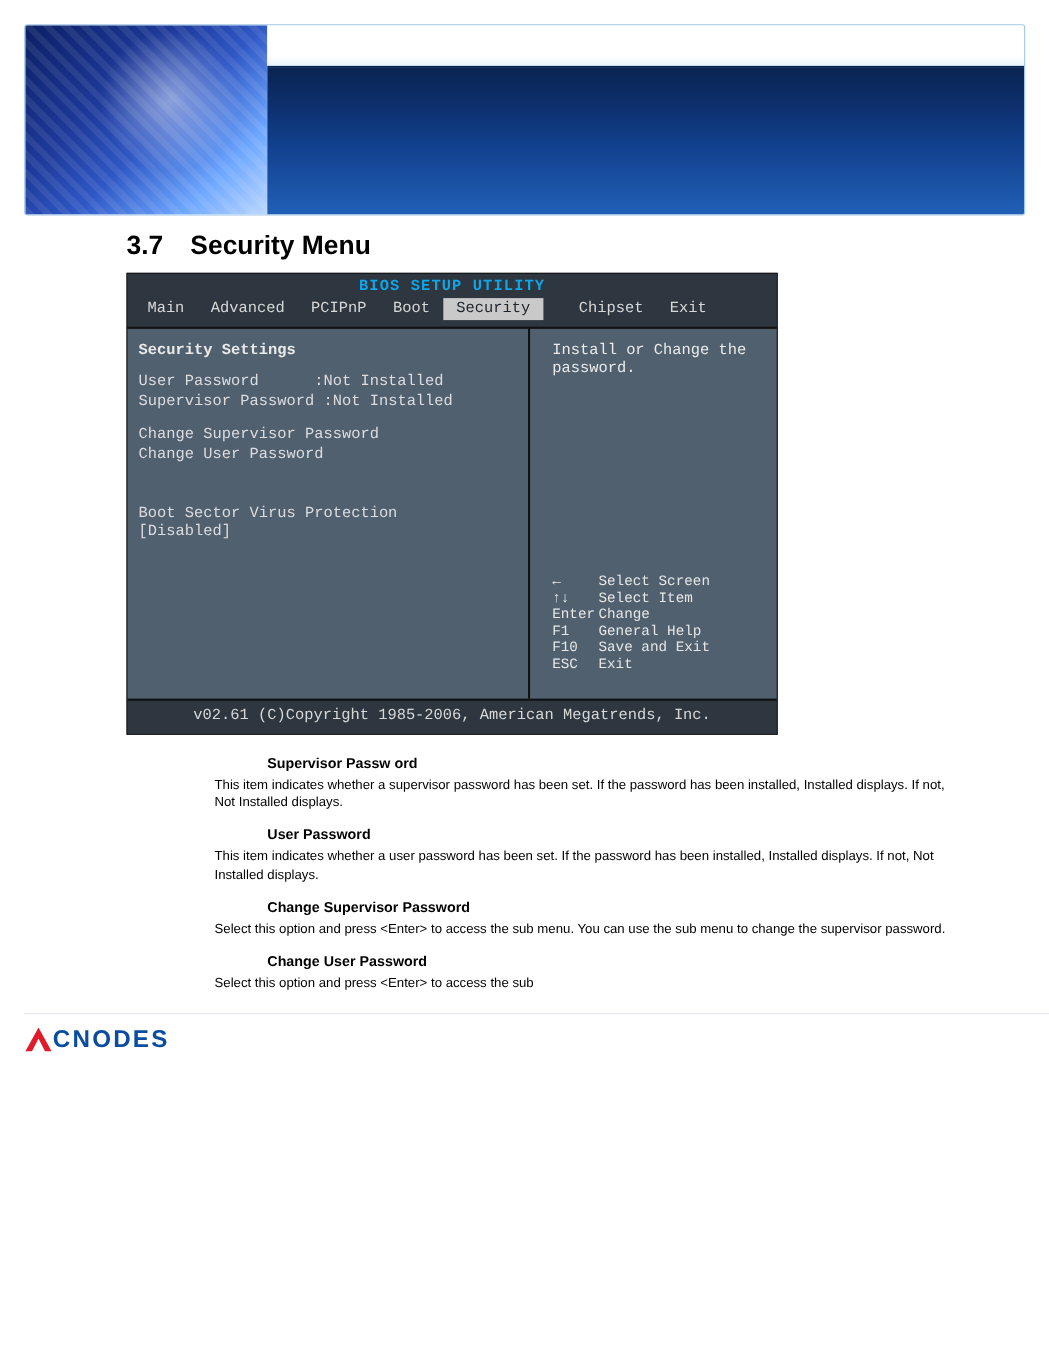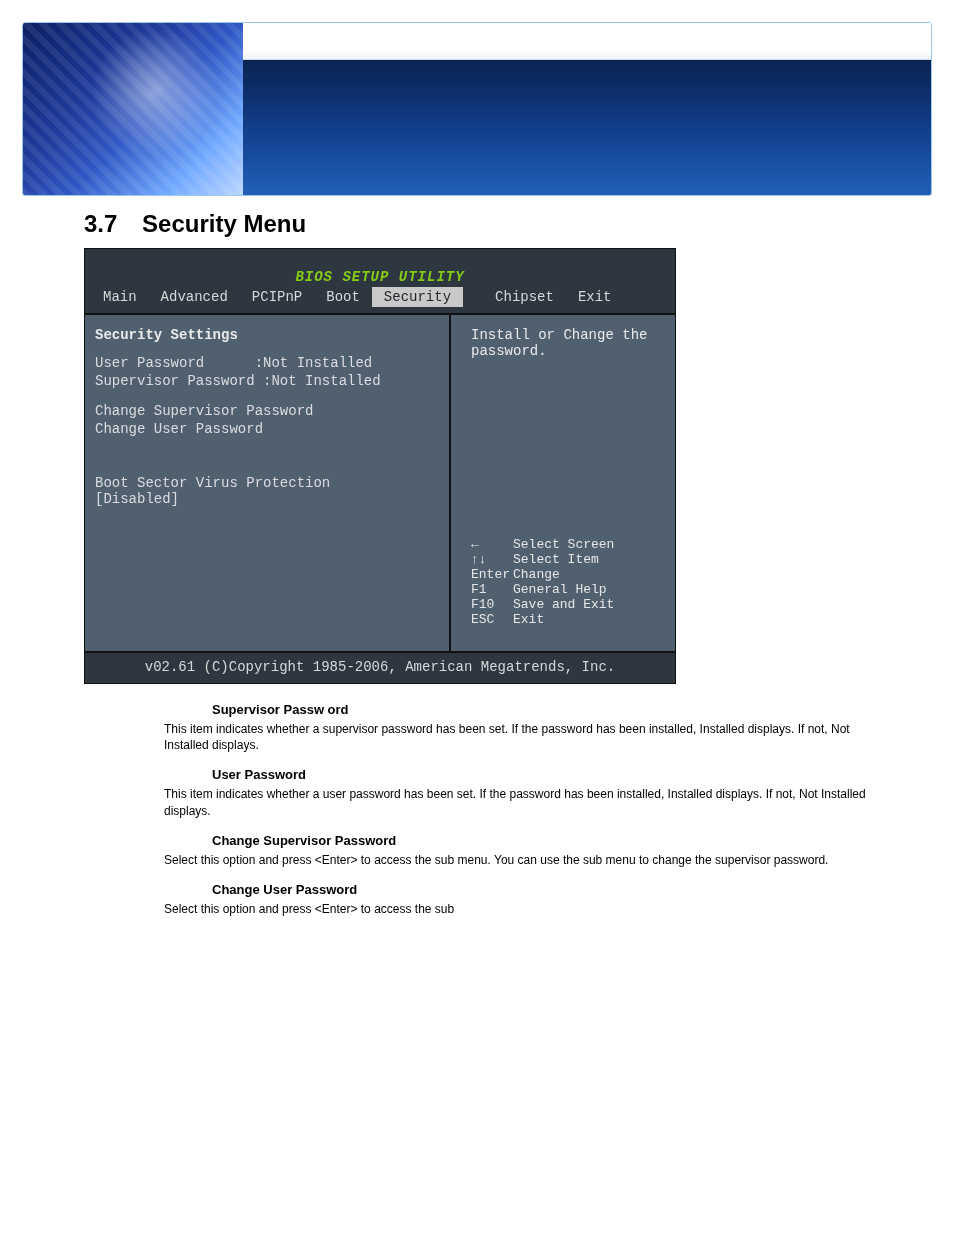--- a/index.html
+++ b/index.html
@@ -43,21 +43,21 @@
     background: linear-gradient(#ffffff 0%, #ffffff 78%, #eef4fb 100%);
     border-bottom: 1px solid #c9def0;
   }
   .banner-blue {
     flex: 1;
     background: linear-gradient(180deg, #0a2452 0%, #0d2f6c 25%, #12418f 55%, #2160b7 100%);
     border-top: 1px solid #082046;
   }
 
   .content {
-    margin: 0 60px 0 84px;
+    margin: 0 60px 0 115px;
   }
   h2.section {
     font-size: 24px;
     font-weight: bold;
     margin: 14px 0 10px 0;
   }
   .section .num { margin-right: 18px; }
   p.intro {
     font-size: 18px;
     margin: 8px 0 14px 0;
@@ -69,26 +69,25 @@
     width: 590px;
     margin: 0 0 18px 0;
     font-family: "Courier New", Courier, monospace;
     font-size: 14px;
     color: #c9c9c9;
     background: #2e3740;
     border: 1px solid #111;
   }
   .bios-title {
     text-align: center;
-    color: #84cc16;
-    font-weight: bold;
-    padding: 20px 0 2px 0;
+    color: #0ea5e9;
+    font-weight: bold;
+    padding: 4px 0 2px 0;
     background: #2e3740;
     letter-spacing: 1px;
-    font-style: italic;
   }
   .bios-tabs {
     display: flex;
     gap: 0;
     padding: 0 6px 6px 6px;
     background: #2e3740;
     color: #d7d7d7;
   }
   .bios-tabs .tab {
     padding: 2px 12px;
@@ -250,14 +249,24 @@
       <h3>Change Supervisor Password</h3>
       <p>Select this option and press &lt;Enter&gt; to access the sub menu. You can use the sub menu to change the supervisor password.</p>
     </div>
     <div class="item">
       <h3>Change User Password</h3>
       <p>Select this option and press &lt;Enter&gt; to access the sub</p>
     </div>
   </div>
 </div>
 
+<div class="footer-brand">
+  <span class="brand">
+    <span class="a-mark">
+      <svg width="26" height="22" viewBox="0 0 26 22">
+        <path d="M13 0 L25 22 L19 22 L13 10 L7 22 L1 22 Z" fill="#e11b2a"></path>
+      </svg>
+    </span>
+    <span>CNODES</span>
+  </span>
+</div>
 
 </div>
 
 </body></html>

